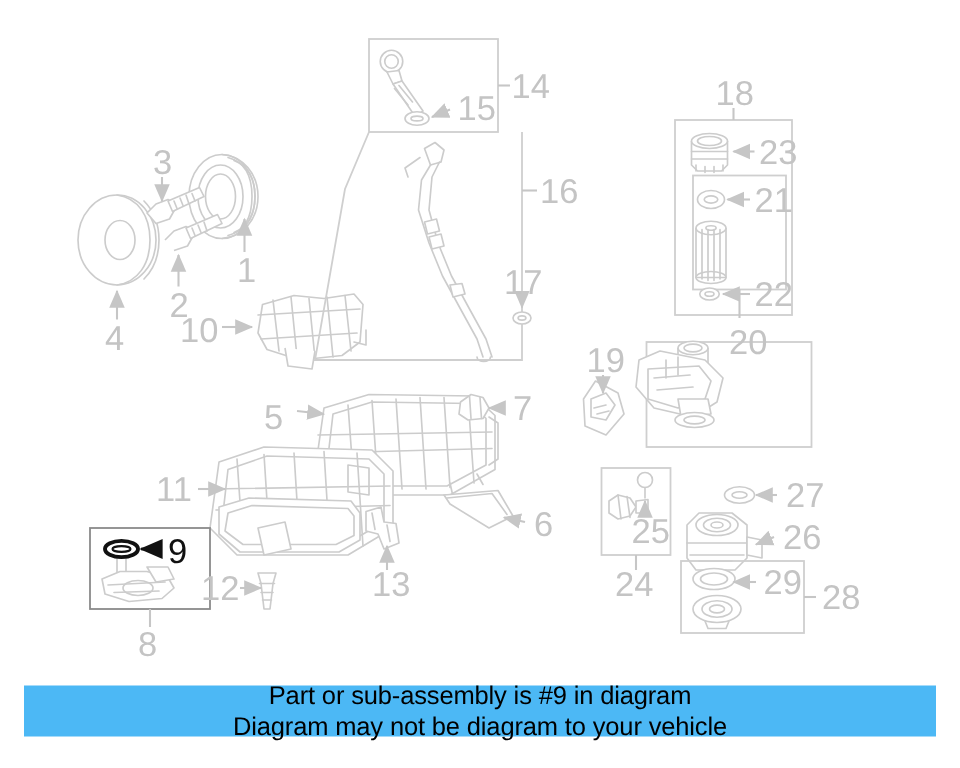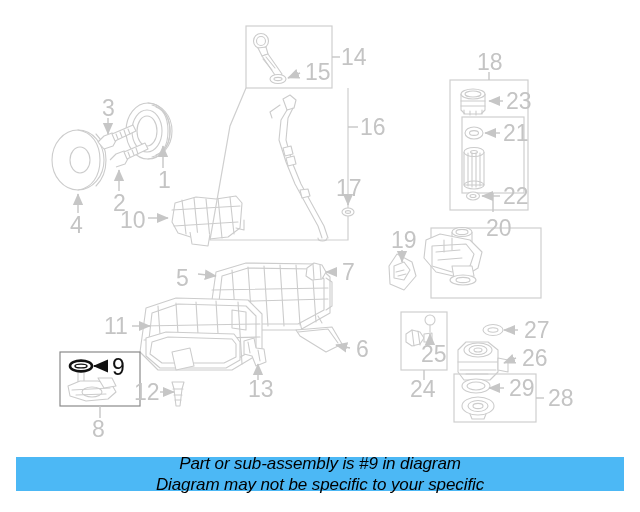--- a/index.html
+++ b/index.html
@@ -32,21 +32,20 @@
     left: 16px;
     top: 457px;
     width: 608px;
     height: 34px;
     background: #4cb8f5;
     display: flex;
     flex-direction: column;
     align-items: center;
     justify-content: center;
     box-sizing: border-box;
-    font-style: italic;
   }
   .banner-line {
     color: #000000;
     font-family: "Liberation Sans", sans-serif;
     font-size: 17px;
     line-height: 21px;
     white-space: nowrap;
     letter-spacing: -0.1px;
   }
 </style>
@@ -358,16 +357,16 @@
       <text class="num" x="421" y="362">25</text>
       <text class="num" x="522" y="366">26</text>
       <text class="num" x="524" y="338">27</text>
       <text class="num" x="548" y="406">28</text>
       <text class="num" x="509" y="396">29</text>
     </g>
   </svg>
 
   <div class="banner">
     <div class="banner-line">Part or sub-assembly is #9 in diagram</div>
-    <div class="banner-line">Diagram may not be specific to your specific</div>
+    <div class="banner-line">Diagram may not be diagram to your vehicle</div>
   </div>
 
 </div>
 
 </body></html>

